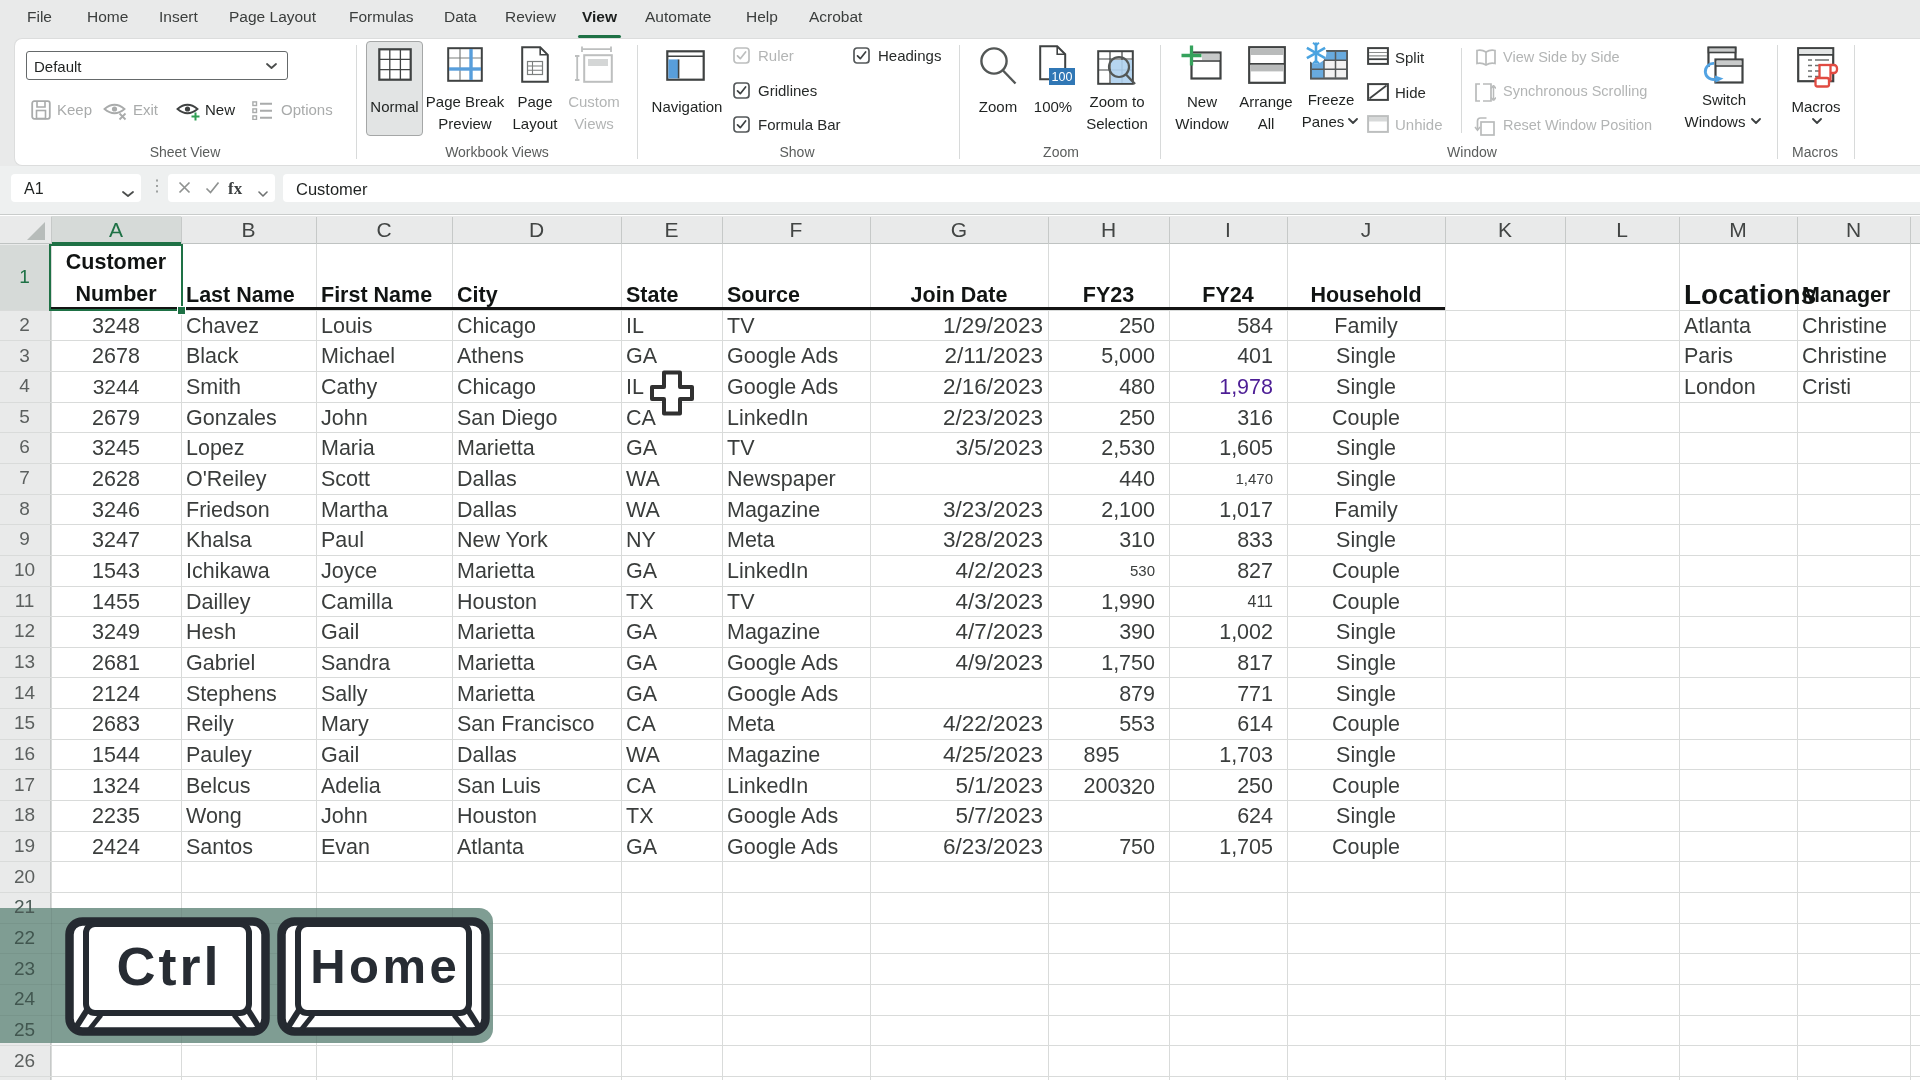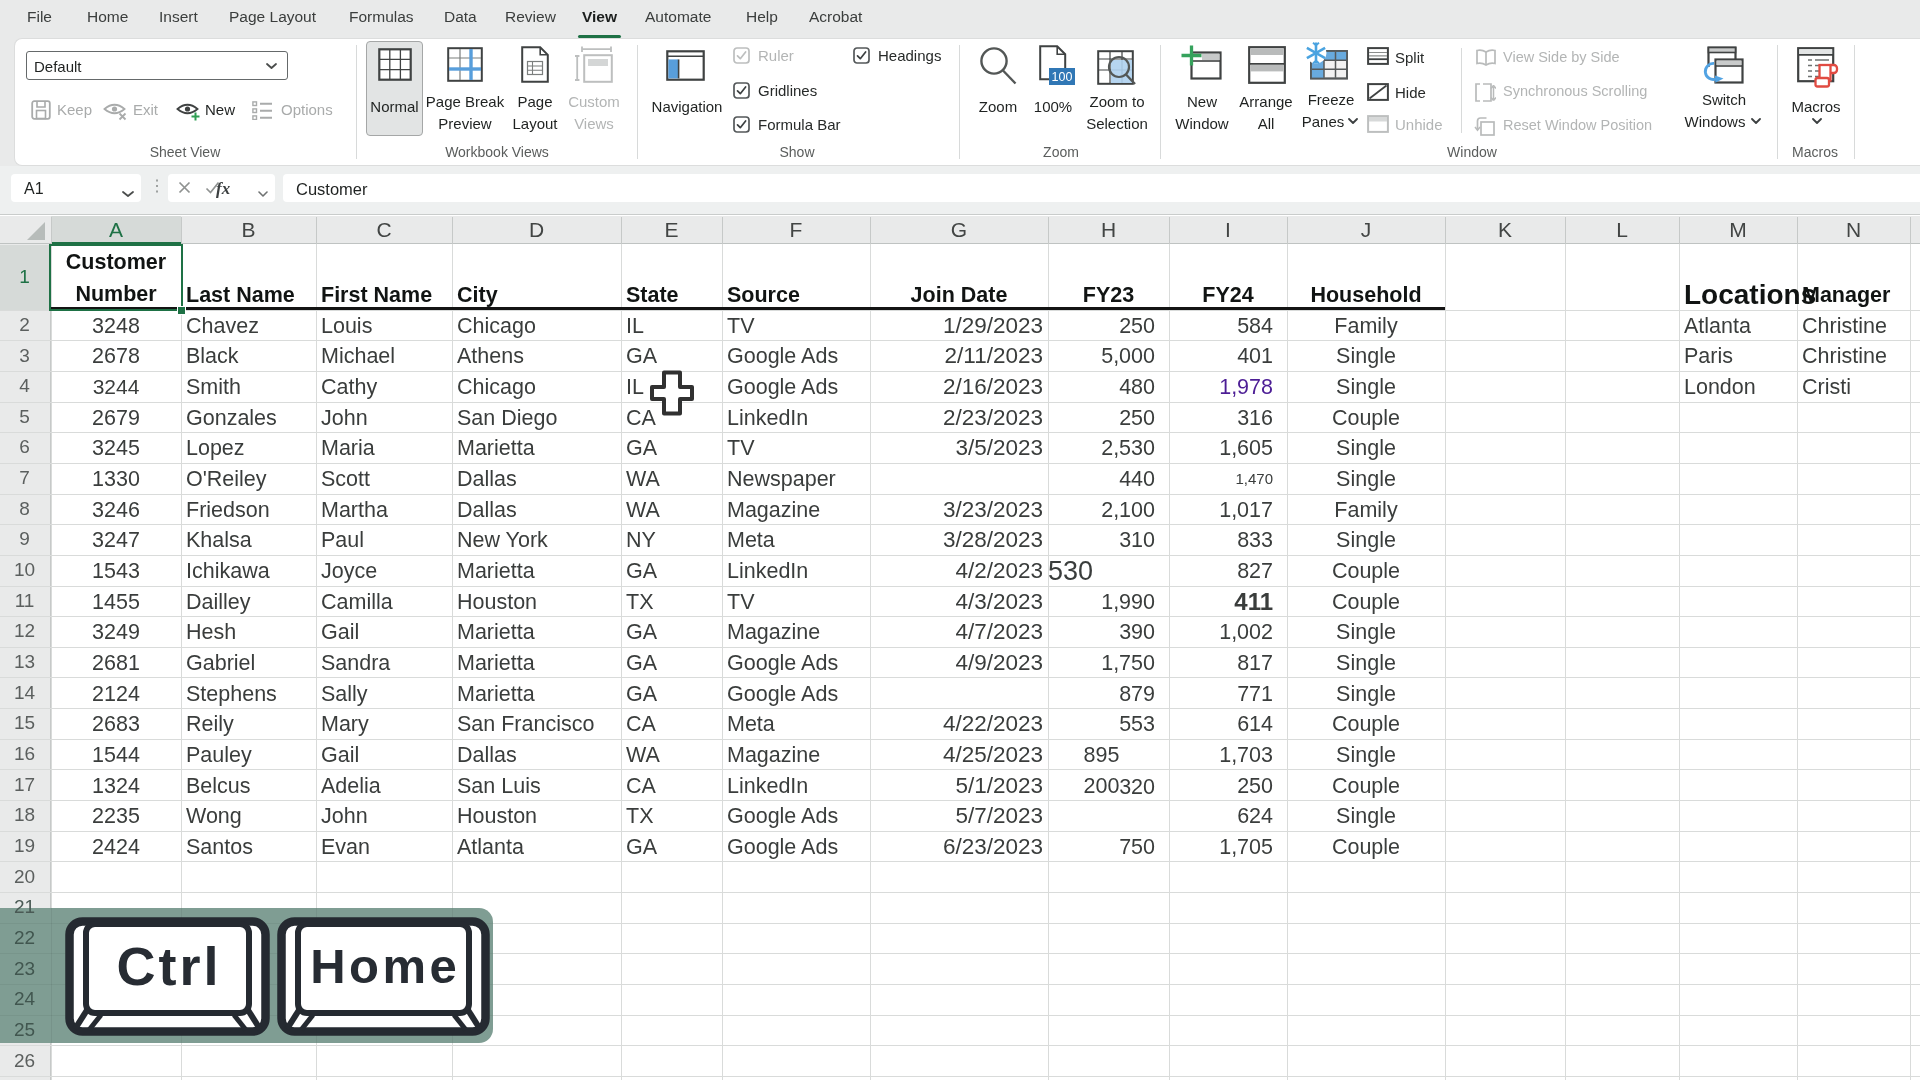--- a/index.html
+++ b/index.html
@@ -240,21 +240,21 @@
     <polyline points="1,1 6.0,5 11,1" fill="none" stroke="#4a4d4c" stroke-width="1.8" stroke-linecap="round" stroke-linejoin="round"></polyline>
   </svg>
 <div class="ab" style="left:149px;top:176px;font-size:16px;color:#8f9291;letter-spacing:0">⋮</div>
 <div class="ab" style="left:168px;top:174px;width:107px;height:28px;background:#fff;border-radius:4px"></div>
 <svg class="ab" style="left:178px;top:181px" width="13" height="13" viewBox="0 0 13 13">
     <path d="M1.5 1.5 L11.5 11.5 M11.5 1.5 L1.5 11.5" stroke="#8f9291" stroke-width="1.7"></path>
   </svg>
 <svg class="ab" style="left:205px;top:181px" width="15" height="13" viewBox="0 0 15 13">
     <path d="M1.5 7.5 L5.5 11.5 L13.5 1.5" fill="none" stroke="#8f9291" stroke-width="1.7"></path>
   </svg>
-<div class="ab" style="left:216px;top:179px;font-size:17px;font-style:italic;font-weight:bold;font-family:'Liberation Serif',serif;color:#3c4041">fx</div>
+<div class="ab" style="left:228px;top:179px;font-size:17px;font-weight:bold;font-family:'Liberation Serif',serif;color:#3c4041">fx</div>
 <svg class="ab" style="left:258px;top:191px" width="10" height="7" viewBox="0 0 10 7">
     <polyline points="1,1 5.0,5 9,1" fill="none" stroke="#6f7272" stroke-width="1.6" stroke-linecap="round" stroke-linejoin="round"></polyline>
   </svg>
 <div class="ab" style="left:283px;top:174px;width:1637px;height:28px;background:#fff;border-radius:4px 0 0 4px"></div>
 <div class="ab" style="left:296px;top:180px;font-size:16.5px;color:#1f2221">Customer</div>
 <div class="ab" style="left:0;top:216px;width:1920px;height:864px;background:#fff"></div>
 <div class="ab" style="left:0;top:216px;width:1920px;height:28px;background:#e9eaea;border-bottom:1px solid #bfc3c2"></div>
 <div class="ab" style="left:0;top:244px;width:51px;height:836px;background:#e9eaea;border-right:1px solid #c6c9c8"></div>
 <div class="ab" style="left:51px;top:216px;width:130px;height:28px;background:#d6dad8;border-bottom:2px solid #1e7145"></div>
 <div class="ab" style="left:0;top:244.5px;width:51px;height:65.10000000000002px;background:#d6dad8;border-right:2px solid #1e7145"></div>
@@ -407,21 +407,21 @@
 <div class="ab" style="left:51px;width:130px;text-align:center;top:435.4px;height:26px;line-height:26px;font-size:21.5px;font-weight:normal;color:#3a3d3c;white-space:nowrap">3245</div>
 <div class="ab" style="left:186px;width:130px;text-align:left;top:435.4px;height:26px;line-height:26px;font-size:21.5px;font-weight:normal;color:#3a3d3c;white-space:nowrap">Lopez</div>
 <div class="ab" style="left:321px;width:131px;text-align:left;top:435.4px;height:26px;line-height:26px;font-size:21.5px;font-weight:normal;color:#3a3d3c;white-space:nowrap">Maria</div>
 <div class="ab" style="left:457px;width:164px;text-align:left;top:435.4px;height:26px;line-height:26px;font-size:21.5px;font-weight:normal;color:#3a3d3c;white-space:nowrap">Marietta</div>
 <div class="ab" style="left:626px;width:96px;text-align:left;top:435.4px;height:26px;line-height:26px;font-size:21.5px;font-weight:normal;color:#3a3d3c;white-space:nowrap">GA</div>
 <div class="ab" style="left:727px;width:143px;text-align:left;top:435.4px;height:26px;line-height:26px;font-size:21.5px;font-weight:normal;color:#3a3d3c;white-space:nowrap">TV</div>
 <div class="ab" style="left:870px;width:173px;text-align:right;top:435.4px;height:26px;line-height:26px;font-size:22.5px;font-weight:normal;color:#3a3d3c;white-space:nowrap">3/5/2023</div>
 <div class="ab" style="left:1048px;width:107px;text-align:right;top:435.4px;height:26px;line-height:26px;font-size:21.5px;font-weight:normal;color:#3a3d3c;white-space:nowrap">2,530</div>
 <div class="ab" style="left:1169px;width:104px;text-align:right;top:435.4px;height:26px;line-height:26px;font-size:21.5px;font-weight:normal;color:#3a3d3c;white-space:nowrap">1,605</div>
 <div class="ab" style="left:1287px;width:158px;text-align:center;top:435.4px;height:26px;line-height:26px;font-size:21.5px;font-weight:normal;color:#3a3d3c;white-space:nowrap">Single</div>
-<div class="ab" style="left:51px;width:130px;text-align:center;top:466.0px;height:26px;line-height:26px;font-size:21.5px;font-weight:normal;color:#3a3d3c;white-space:nowrap">1330</div>
+<div class="ab" style="left:51px;width:130px;text-align:center;top:466.0px;height:26px;line-height:26px;font-size:21.5px;font-weight:normal;color:#3a3d3c;white-space:nowrap">2628</div>
 <div class="ab" style="left:186px;width:130px;text-align:left;top:466.0px;height:26px;line-height:26px;font-size:21.5px;font-weight:normal;color:#3a3d3c;white-space:nowrap">O'Reiley</div>
 <div class="ab" style="left:321px;width:131px;text-align:left;top:466.0px;height:26px;line-height:26px;font-size:21.5px;font-weight:normal;color:#3a3d3c;white-space:nowrap">Scott</div>
 <div class="ab" style="left:457px;width:164px;text-align:left;top:466.0px;height:26px;line-height:26px;font-size:21.5px;font-weight:normal;color:#3a3d3c;white-space:nowrap">Dallas</div>
 <div class="ab" style="left:626px;width:96px;text-align:left;top:466.0px;height:26px;line-height:26px;font-size:21.5px;font-weight:normal;color:#3a3d3c;white-space:nowrap">WA</div>
 <div class="ab" style="left:727px;width:143px;text-align:left;top:466.0px;height:26px;line-height:26px;font-size:21.5px;font-weight:normal;color:#3a3d3c;white-space:nowrap">Newspaper</div>
 <div class="ab" style="left:1048px;width:107px;text-align:right;top:466.0px;height:26px;line-height:26px;font-size:21.5px;font-weight:normal;color:#3a3d3c;white-space:nowrap">440</div>
 <div class="ab" style="left:1169px;width:104px;text-align:right;top:466.0px;height:26px;line-height:26px;font-size:15px;font-weight:normal;color:#3a3d3c;white-space:nowrap">1,470</div>
 <div class="ab" style="left:1287px;width:158px;text-align:center;top:466.0px;height:26px;line-height:26px;font-size:21.5px;font-weight:normal;color:#3a3d3c;white-space:nowrap">Single</div>
 <div class="ab" style="left:51px;width:130px;text-align:center;top:496.6px;height:26px;line-height:26px;font-size:21.5px;font-weight:normal;color:#3a3d3c;white-space:nowrap">3246</div>
 <div class="ab" style="left:186px;width:130px;text-align:left;top:496.6px;height:26px;line-height:26px;font-size:21.5px;font-weight:normal;color:#3a3d3c;white-space:nowrap">Friedson</div>
@@ -443,32 +443,32 @@
 <div class="ab" style="left:1048px;width:107px;text-align:right;top:527.3px;height:26px;line-height:26px;font-size:21.5px;font-weight:normal;color:#3a3d3c;white-space:nowrap">310</div>
 <div class="ab" style="left:1169px;width:104px;text-align:right;top:527.3px;height:26px;line-height:26px;font-size:21.5px;font-weight:normal;color:#3a3d3c;white-space:nowrap">833</div>
 <div class="ab" style="left:1287px;width:158px;text-align:center;top:527.3px;height:26px;line-height:26px;font-size:21.5px;font-weight:normal;color:#3a3d3c;white-space:nowrap">Single</div>
 <div class="ab" style="left:51px;width:130px;text-align:center;top:558.0px;height:26px;line-height:26px;font-size:21.5px;font-weight:normal;color:#3a3d3c;white-space:nowrap">1543</div>
 <div class="ab" style="left:186px;width:130px;text-align:left;top:558.0px;height:26px;line-height:26px;font-size:21.5px;font-weight:normal;color:#3a3d3c;white-space:nowrap">Ichikawa</div>
 <div class="ab" style="left:321px;width:131px;text-align:left;top:558.0px;height:26px;line-height:26px;font-size:21.5px;font-weight:normal;color:#3a3d3c;white-space:nowrap">Joyce</div>
 <div class="ab" style="left:457px;width:164px;text-align:left;top:558.0px;height:26px;line-height:26px;font-size:21.5px;font-weight:normal;color:#3a3d3c;white-space:nowrap">Marietta</div>
 <div class="ab" style="left:626px;width:96px;text-align:left;top:558.0px;height:26px;line-height:26px;font-size:21.5px;font-weight:normal;color:#3a3d3c;white-space:nowrap">GA</div>
 <div class="ab" style="left:727px;width:143px;text-align:left;top:558.0px;height:26px;line-height:26px;font-size:21.5px;font-weight:normal;color:#3a3d3c;white-space:nowrap">LinkedIn</div>
 <div class="ab" style="left:870px;width:173px;text-align:right;top:558.0px;height:26px;line-height:26px;font-size:22.5px;font-weight:normal;color:#3a3d3c;white-space:nowrap">4/2/2023</div>
-<div class="ab" style="left:1048px;width:107px;top:558.0px;height:26px;line-height:26px;font-size:27px;font-weight:normal;color:#3a3d3c;white-space:nowrap">530</div>
+<div class="ab" style="left:1048px;width:107px;text-align:right;top:558.0px;height:26px;line-height:26px;font-size:15px;font-weight:normal;color:#3a3d3c;white-space:nowrap">530</div>
 <div class="ab" style="left:1169px;width:104px;text-align:right;top:558.0px;height:26px;line-height:26px;font-size:21.5px;font-weight:normal;color:#3a3d3c;white-space:nowrap">827</div>
 <div class="ab" style="left:1287px;width:158px;text-align:center;top:558.0px;height:26px;line-height:26px;font-size:21.5px;font-weight:normal;color:#3a3d3c;white-space:nowrap">Couple</div>
 <div class="ab" style="left:51px;width:130px;text-align:center;top:588.6px;height:26px;line-height:26px;font-size:21.5px;font-weight:normal;color:#3a3d3c;white-space:nowrap">1455</div>
 <div class="ab" style="left:186px;width:130px;text-align:left;top:588.6px;height:26px;line-height:26px;font-size:21.5px;font-weight:normal;color:#3a3d3c;white-space:nowrap">Dailley</div>
 <div class="ab" style="left:321px;width:131px;text-align:left;top:588.6px;height:26px;line-height:26px;font-size:21.5px;font-weight:normal;color:#3a3d3c;white-space:nowrap">Camilla</div>
 <div class="ab" style="left:457px;width:164px;text-align:left;top:588.6px;height:26px;line-height:26px;font-size:21.5px;font-weight:normal;color:#3a3d3c;white-space:nowrap">Houston</div>
 <div class="ab" style="left:626px;width:96px;text-align:left;top:588.6px;height:26px;line-height:26px;font-size:21.5px;font-weight:normal;color:#3a3d3c;white-space:nowrap">TX</div>
 <div class="ab" style="left:727px;width:143px;text-align:left;top:588.6px;height:26px;line-height:26px;font-size:21.5px;font-weight:normal;color:#3a3d3c;white-space:nowrap">TV</div>
 <div class="ab" style="left:870px;width:173px;text-align:right;top:588.6px;height:26px;line-height:26px;font-size:22.5px;font-weight:normal;color:#3a3d3c;white-space:nowrap">4/3/2023</div>
 <div class="ab" style="left:1048px;width:107px;text-align:right;top:588.6px;height:26px;line-height:26px;font-size:21.5px;font-weight:normal;color:#3a3d3c;white-space:nowrap">1,990</div>
-<div class="ab" style="left:1169px;width:104px;text-align:right;top:588.6px;height:26px;line-height:26px;font-size:24px;font-weight:bold;color:#3a3d3c;white-space:nowrap">411</div>
+<div class="ab" style="left:1169px;width:104px;text-align:right;top:588.6px;height:26px;line-height:26px;font-size:16px;font-weight:normal;color:#3a3d3c;white-space:nowrap">411</div>
 <div class="ab" style="left:1287px;width:158px;text-align:center;top:588.6px;height:26px;line-height:26px;font-size:21.5px;font-weight:normal;color:#3a3d3c;white-space:nowrap">Couple</div>
 <div class="ab" style="left:51px;width:130px;text-align:center;top:619.2px;height:26px;line-height:26px;font-size:21.5px;font-weight:normal;color:#3a3d3c;white-space:nowrap">3249</div>
 <div class="ab" style="left:186px;width:130px;text-align:left;top:619.2px;height:26px;line-height:26px;font-size:21.5px;font-weight:normal;color:#3a3d3c;white-space:nowrap">Hesh</div>
 <div class="ab" style="left:321px;width:131px;text-align:left;top:619.2px;height:26px;line-height:26px;font-size:21.5px;font-weight:normal;color:#3a3d3c;white-space:nowrap">Gail</div>
 <div class="ab" style="left:457px;width:164px;text-align:left;top:619.2px;height:26px;line-height:26px;font-size:21.5px;font-weight:normal;color:#3a3d3c;white-space:nowrap">Marietta</div>
 <div class="ab" style="left:626px;width:96px;text-align:left;top:619.2px;height:26px;line-height:26px;font-size:21.5px;font-weight:normal;color:#3a3d3c;white-space:nowrap">GA</div>
 <div class="ab" style="left:727px;width:143px;text-align:left;top:619.2px;height:26px;line-height:26px;font-size:21.5px;font-weight:normal;color:#3a3d3c;white-space:nowrap">Magazine</div>
 <div class="ab" style="left:870px;width:173px;text-align:right;top:619.2px;height:26px;line-height:26px;font-size:22.5px;font-weight:normal;color:#3a3d3c;white-space:nowrap">4/7/2023</div>
 <div class="ab" style="left:1048px;width:107px;text-align:right;top:619.2px;height:26px;line-height:26px;font-size:21.5px;font-weight:normal;color:#3a3d3c;white-space:nowrap">390</div>
 <div class="ab" style="left:1169px;width:104px;text-align:right;top:619.2px;height:26px;line-height:26px;font-size:21.5px;font-weight:normal;color:#3a3d3c;white-space:nowrap">1,002</div>

